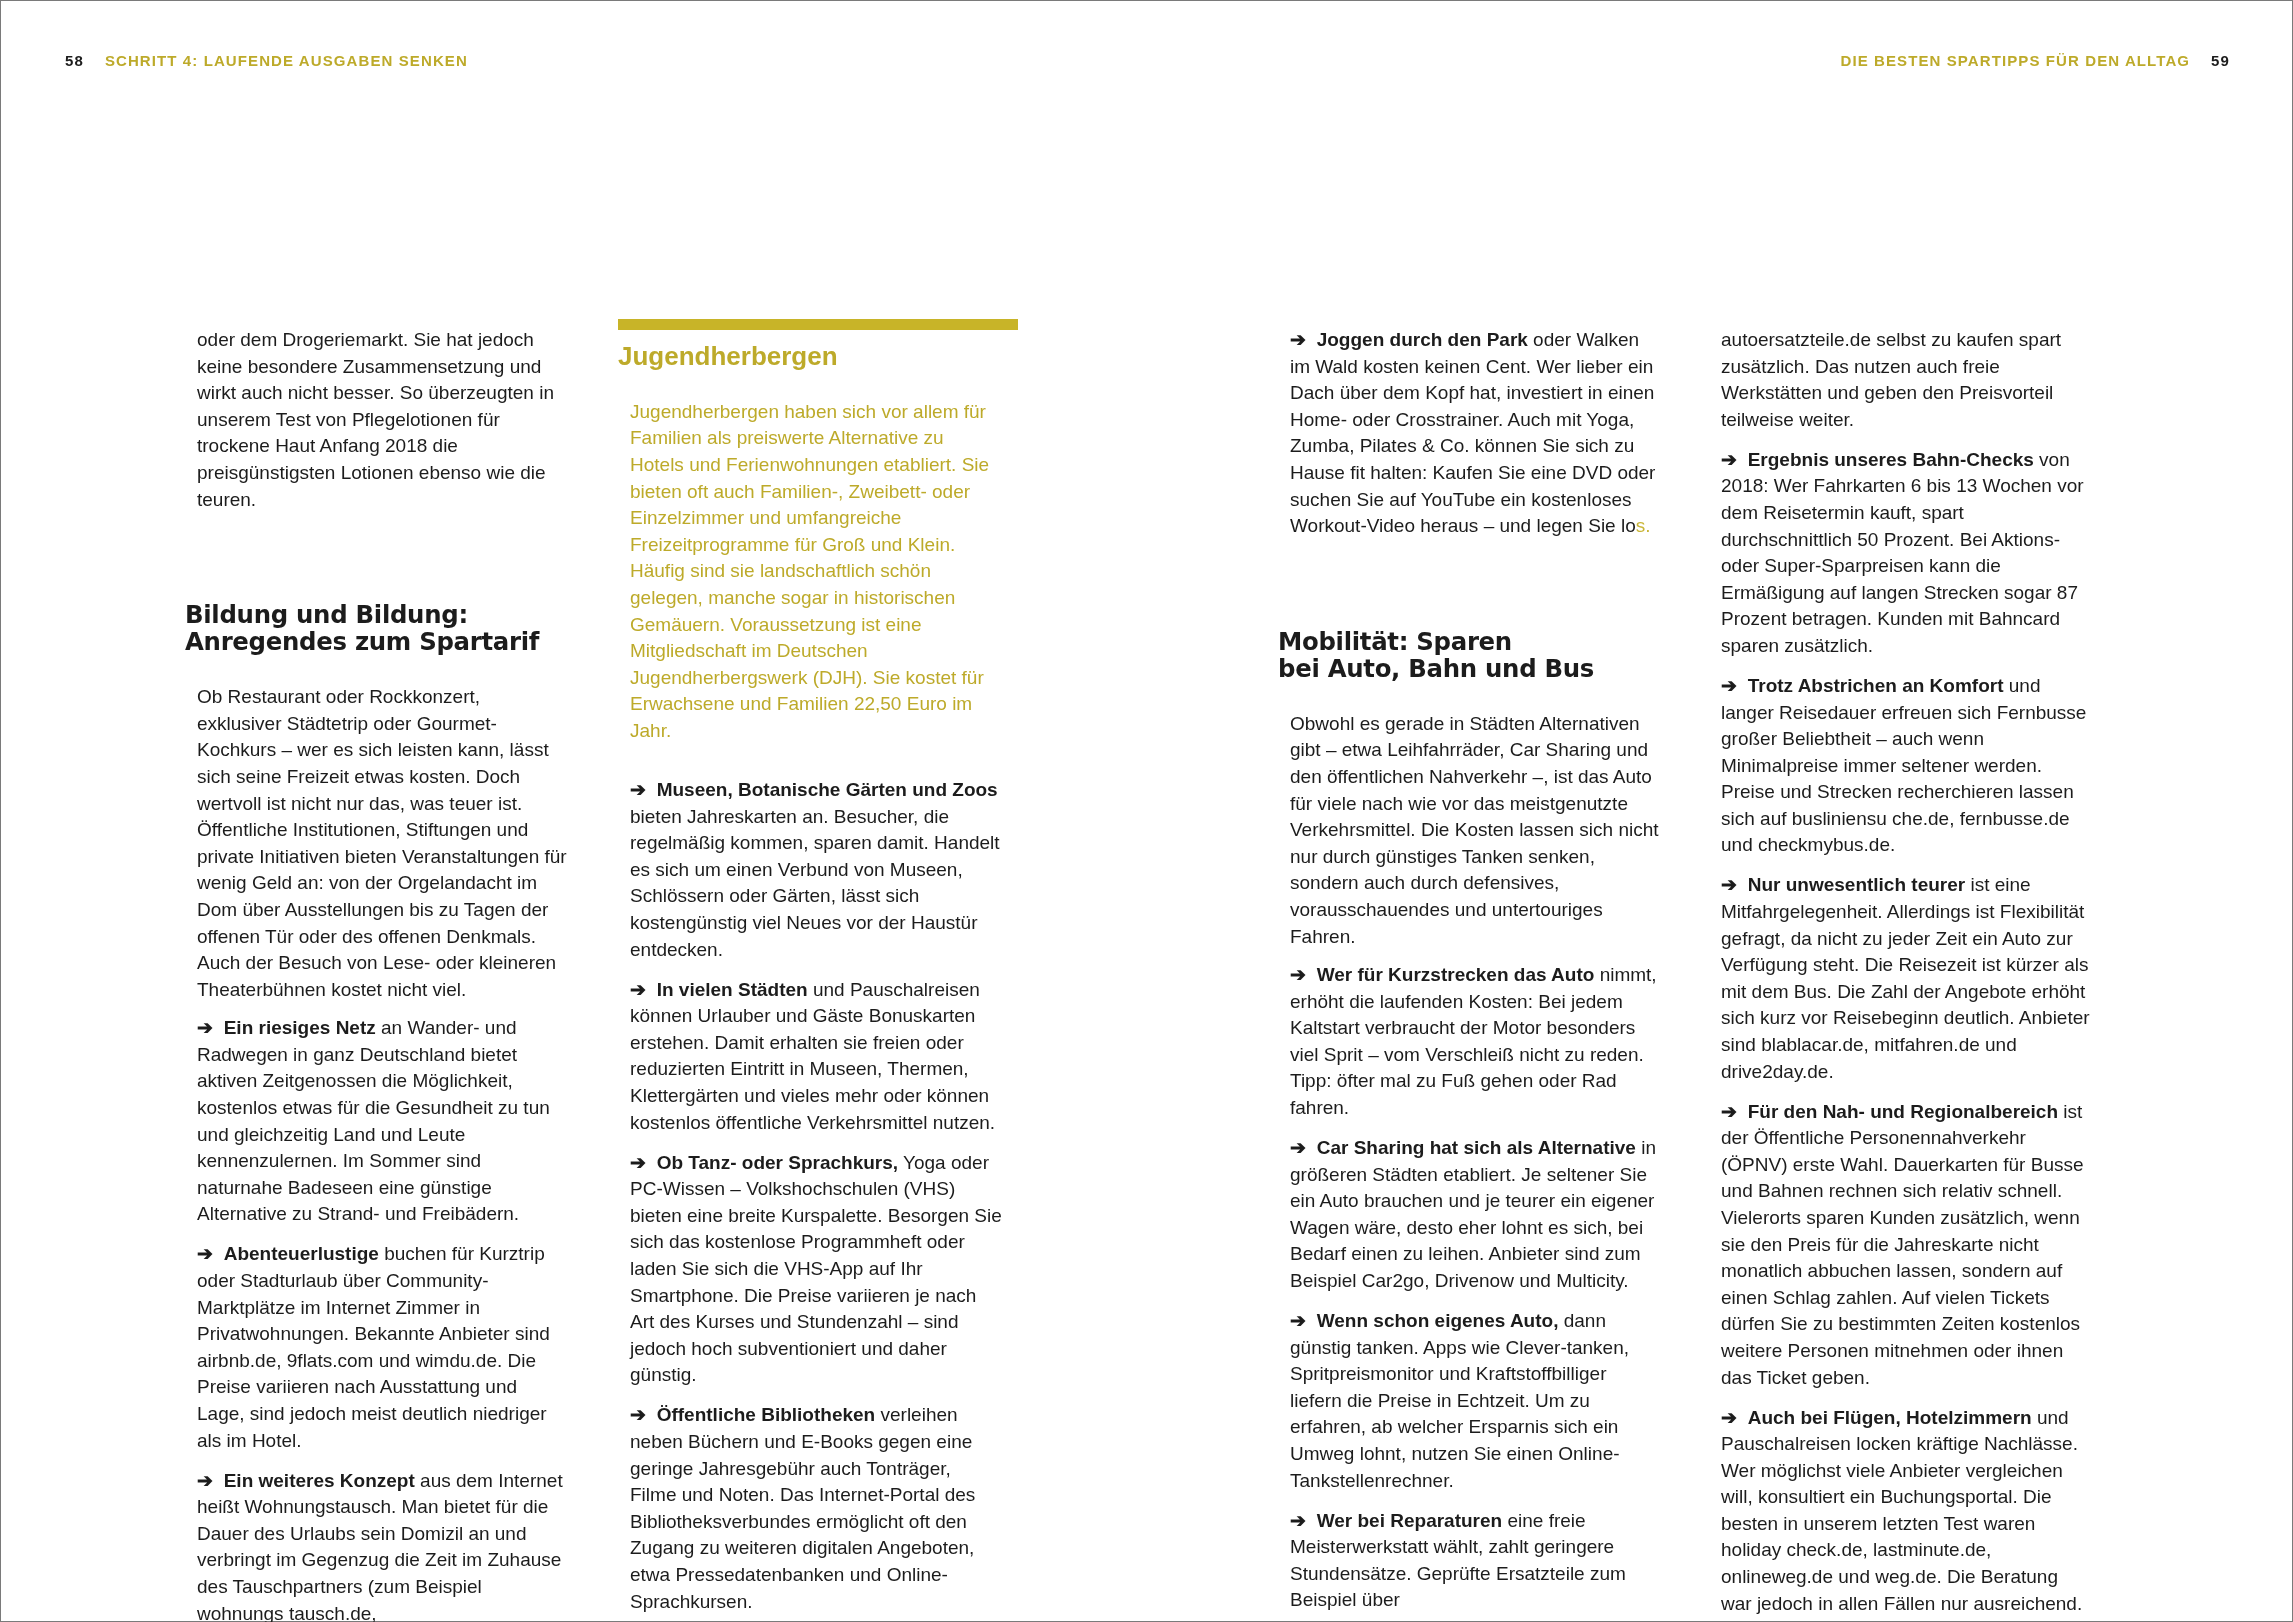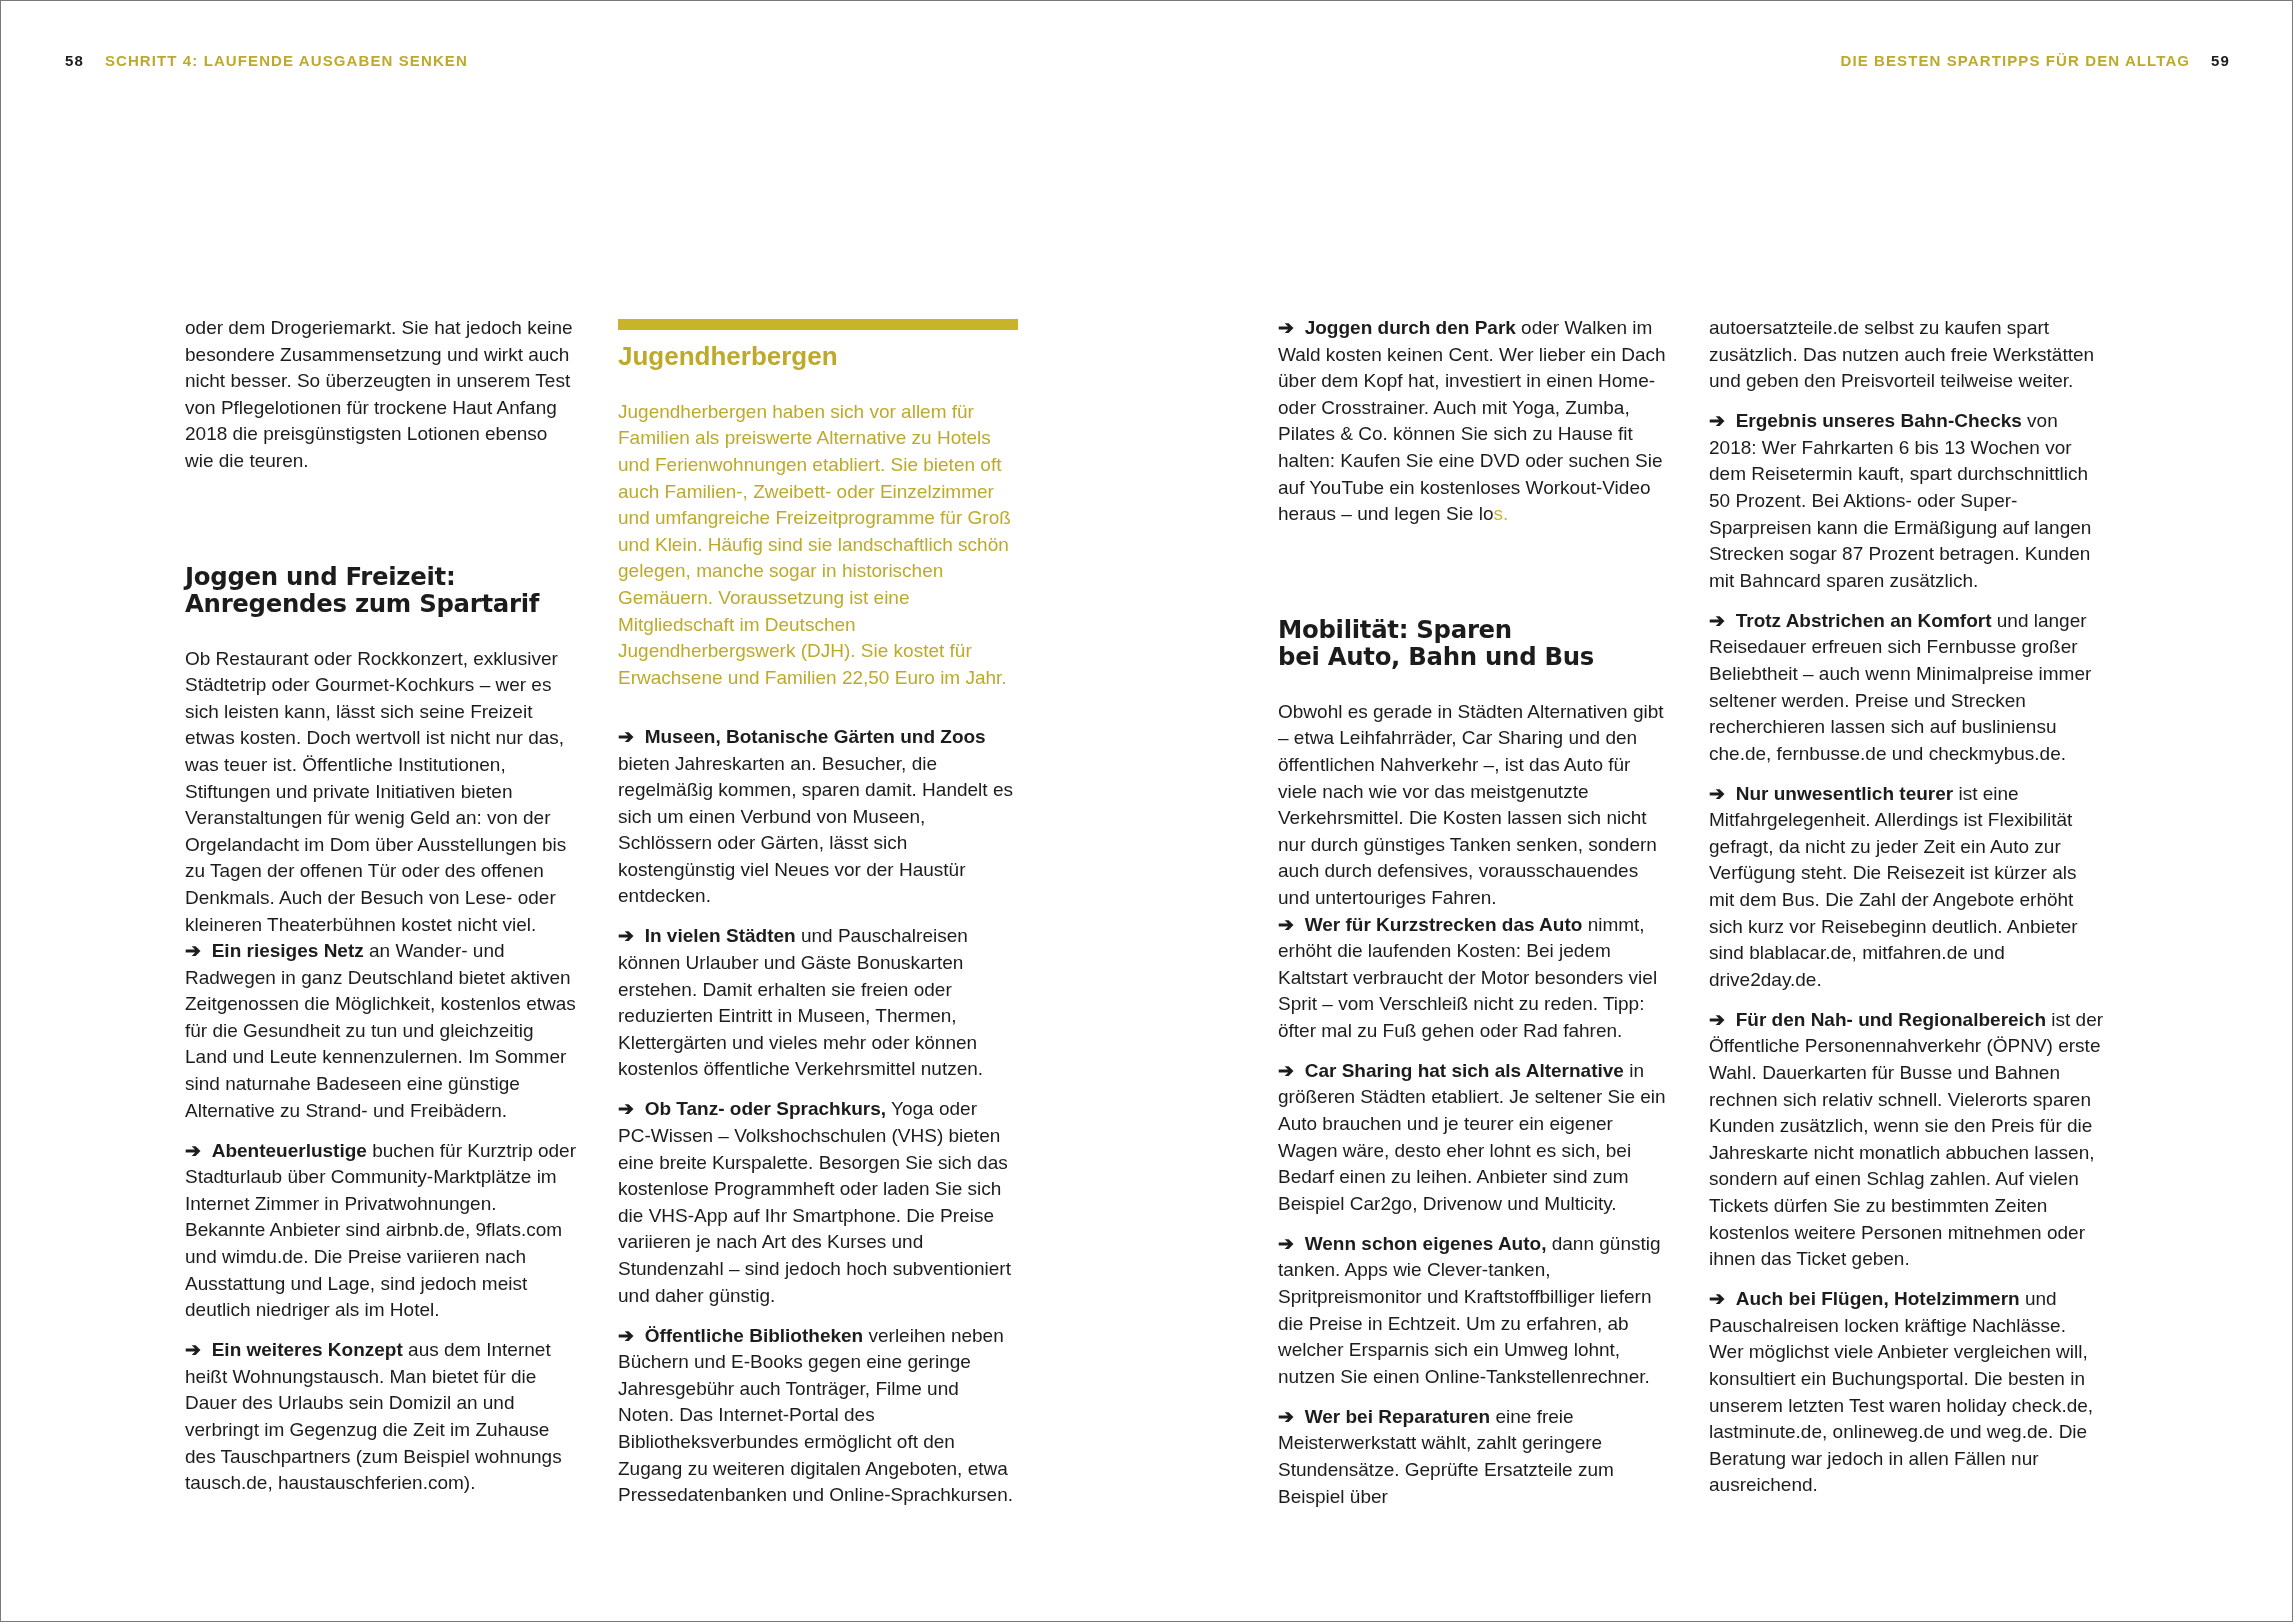--- a/index.html
+++ b/index.html
@@ -20,21 +20,21 @@
   .runhead .pno { color: #1c1c1c; }
   .runhead .title { color: #bdaa2a; }
   .runhead.left { left: 65px; }
   .runhead.left .pno { margin-right: 21px; }
   .runhead.right { right: 63px; text-align: right; }
   .runhead.right .pno { margin-left: 21px; }
 
   .col {
     position: absolute; width: 396px; font-size: 19px; line-height: 26.6px;
   }
-  .col p { margin: 0; }
+  .col p { margin: 12px; }
   .col p + p.gap { margin-top: 13.4px; }
   .col .arrow { font-weight: bold; display: inline-block; width: 21px; margin-right: 5.7px; }
   .col b { font-weight: bold; }
 
   .h2 {
     font-family: "DejaVu Sans", sans-serif; font-weight: bold; font-size: 24.4px;
     line-height: 27px; letter-spacing: -0.3px; color: #1c1c1c; margin: 0;
   }
 
   .box-rule { height: 10.5px; background: #c8b428; width: 400px; }
@@ -51,21 +51,21 @@
 <div class="runhead left">
   <span class="pno">58</span><span class="title">SCHRITT 4: LAUFENDE AUSGABEN SENKEN</span>
 </div>
 <div class="runhead right">
   <span class="title">DIE BESTEN SPARTIPPS FÜR DEN ALLTAG</span><span class="pno">59</span>
 </div>
 
 <div class="col" style="left:185px; top:315px;">
   <p>oder dem Drogeriemarkt. Sie hat jedoch keine besondere Zusammensetzung und wirkt auch nicht besser. So überzeugten in unserem Test von Pflegelotionen für trockene Haut Anfang 2018 die preisgünstigsten Lotionen ebenso wie die teuren.</p>
   <h2 class="h2" style="margin-top:88px;">
-    <span>Joggen und Freizeit:</span><br>
+    <span>Bildung und Bildung:</span><br>
     <span>Anregendes zum Spartarif</span>
   </h2>
   <p style="margin-top:29px;">Ob Restaurant oder Rockkonzert, exklusiver Städtetrip oder Gourmet-Kochkurs – wer es sich leisten kann, lässt sich seine Freizeit etwas kosten. Doch wertvoll ist nicht nur das, was teuer ist. Öffentliche Institutionen, Stiftungen und private Initiativen bieten Veranstaltungen für wenig Geld an: von der Orgelandacht im Dom über Ausstellungen bis zu Tagen der offenen Tür oder des offenen Denkmals. Auch der Besuch von Lese- oder kleineren Theaterbühnen kostet nicht viel.</p>
   <p><span class="arrow">➔</span><b>Ein riesiges Netz</b><span> an Wander- und Radwegen in ganz Deutschland bietet aktiven Zeitgenossen die Möglichkeit, kostenlos etwas für die Gesundheit zu tun und gleichzeitig Land und Leute kennenzulernen. Im Sommer sind naturnahe Badeseen eine günstige Alternative zu Strand- und Freibädern.</span></p>
   <p class="gap"><span class="arrow">➔</span><b>Abenteuerlustige</b><span> buchen für Kurztrip oder Stadturlaub über Community-Marktplätze im Internet Zimmer in Privatwohnungen. Bekannte Anbieter sind airbnb.de, 9flats.com und wimdu.de. Die Preise variieren nach Ausstattung und Lage, sind jedoch meist deutlich niedriger als im Hotel.</span></p>
   <p class="gap"><span class="arrow">➔</span><b>Ein weiteres Konzept</b><span> aus dem Internet heißt Wohnungstausch. Man bietet für die Dauer des Urlaubs sein Domizil an und verbringt im Gegenzug die Zeit im Zuhause des Tauschpartners (zum Beispiel wohnungs tausch.de, haustauschferien.com).</span></p>
 </div>
 
 <div class="col" style="left:618px; top:319px;">
   <div>

